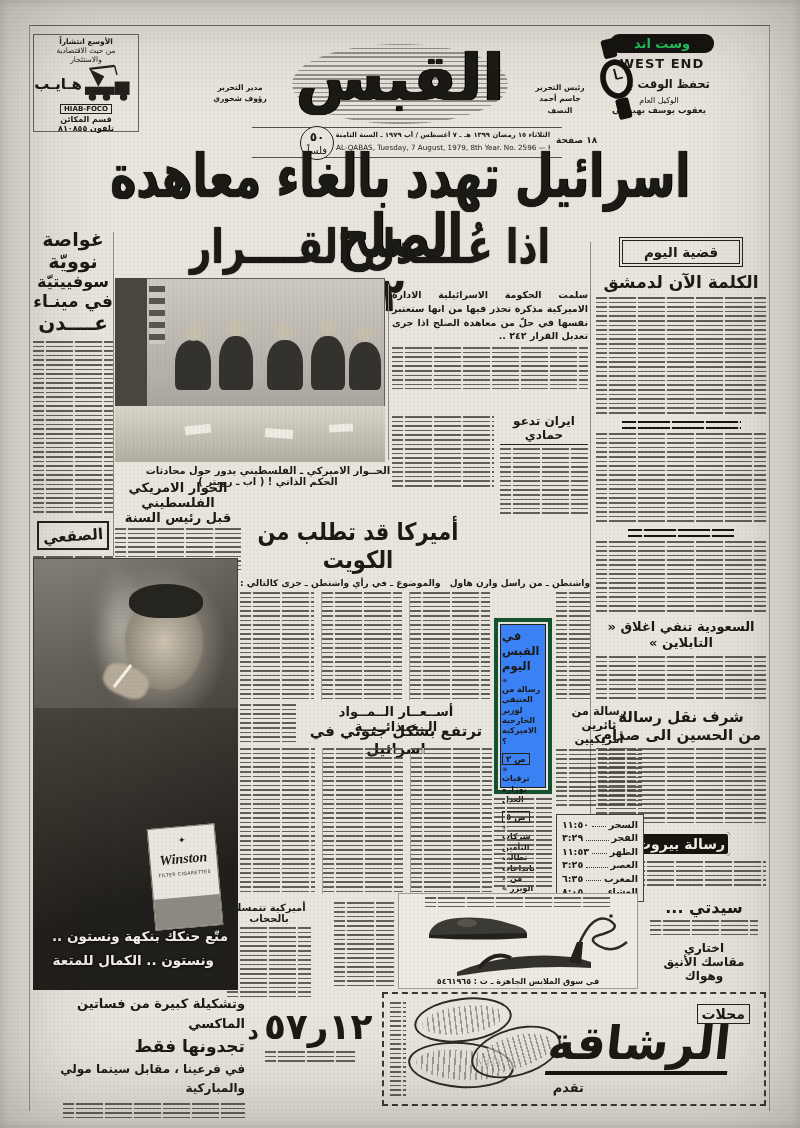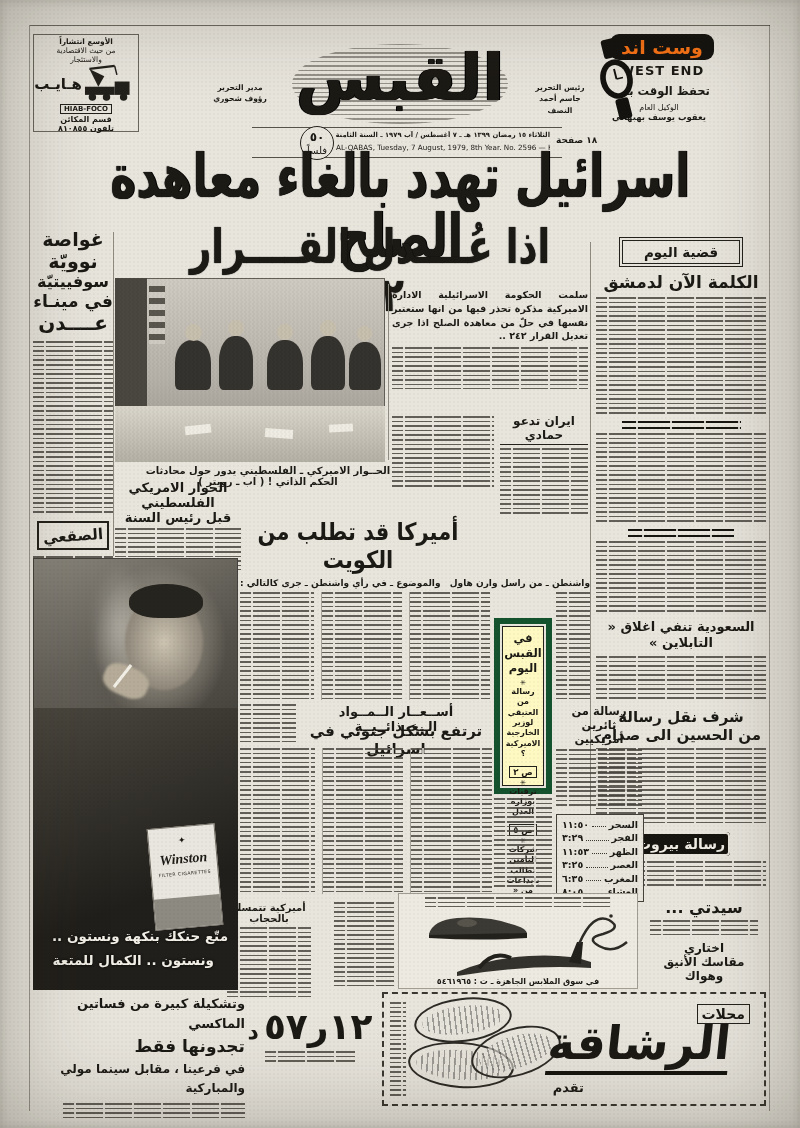--- a/index.html
+++ b/index.html
@@ -86,21 +86,21 @@
     <div class="abs" style="left:6px;top:2px;transform:rotate(-14deg)">
       <svg width="38" height="86" viewBox="0 0 40 90">
         <rect x="13" y="2" width="14" height="20" rx="3" fill="#14130f"></rect>
         <ellipse cx="20" cy="45" rx="17" ry="21" fill="#14130f"></ellipse>
         <ellipse cx="20" cy="45" rx="11" ry="15" fill="#e8e5dd"></ellipse>
         <line x1="20" y1="45" x2="20" y2="34" stroke="#14130f" stroke-width="2"></line>
         <line x1="20" y1="45" x2="27" y2="45" stroke="#14130f" stroke-width="1.5"></line>
         <rect x="13" y="66" width="14" height="22" rx="3" fill="#14130f"></rect>
       </svg>
     </div>
-    <div class="ctr b" style="margin-right:52px;background:#14130f;color:#f97316;border-radius:9px;font-size:19px;padding:2px 6px;width:104px">وست اند</div>
+    <div class="ctr b" style="margin-right:52px;background:#14130f;color:#22c55e;border-radius:9px;font-size:13px;padding:2px 6px;width:104px">وست اند</div>
     <div class="ltr ctr b" style="margin-right:52px;width:104px;font-size:13px;letter-spacing:1px;margin-top:3px">WEST END</div>
     <div class="ctr b" style="margin-right:52px;width:110px;font-size:11.5px;margin-top:6px">تحفظ الوقت بدقه</div>
     <div class="ctr" style="margin-right:52px;width:110px;font-size:8px;margin-top:5px">الوكيل العام</div>
     <div class="ctr b" style="margin-right:52px;width:110px;font-size:8.5px">يعقوب يوسف بهبهاني</div>
   </div>
 
   <div class="abs" style="left:252px;top:127px;width:310px;height:31px;border-top:1px solid #55524a;border-bottom:1px solid #55524a"></div>
   <div class="abs ctr" style="left:300px;top:126px;width:34px;height:34px;border:1.5px solid #24221c;border-radius:50%;background:#e8e5dd">
     <div class="b" style="font-size:12px;line-height:15px;margin-top:3px">٥٠</div>
     <div style="font-size:10px">فلساً</div>
@@ -191,21 +191,21 @@
     <span class="b">واشنطن ـ من راسل وارن هاول</span>
     <span class="b">والموضوع ـ في رأي واشنطن ـ جرى كالتالي :</span>
   </div>
   <div class="abs cols" style="left:240px;top:592px;width:250px;height:108px">
     <div class="col sim"></div>
     <div class="col sim"></div>
     <div class="col sim"></div>
   </div>
   <div class="abs sim" style="left:556px;top:592px;width:34px;height:108px"></div>
 
-  <div class="abs" style="left:494px;top:618px;width:58px;height:176px;border:6px solid #14532d;box-shadow:inset 0 0 0 2px #e8e5dd,inset 0 0 0 3px #24221c;padding:7px 4px;text-align:center;background:#fef9c3">
+  <div class="abs" style="left:494px;top:618px;width:58px;height:176px;border:4px solid #14532d;box-shadow:inset 0 0 0 2px #e8e5dd,inset 0 0 0 3px #24221c;padding:7px 4px;text-align:left;background:#3b82f6">
     <div class="b" style="font-size:11.5px;line-height:1.3;margin-bottom:3px">في القبس اليوم</div>
     <div style="font-size:7px">✳</div>
     <div class="b" style="font-size:8px;line-height:1.3">رسالة من العتيقي لوزير الخارجية الاميركية ؟</div>
     <span class="tag">ص ٣</span>
     <div style="font-size:7px">✳</div>
     <div class="b" style="font-size:8px;line-height:1.3">ترقيات بوزارة العدل</div>
     <span class="tag">ص ٥</span>
     <div style="font-size:7px">✳</div>
     <div class="b" style="font-size:8px;line-height:1.3">شركات التأمين تطالب بايداعات من « الويزر »</div>
     <span class="tag">الاقتصاد ص ١٢</span>

